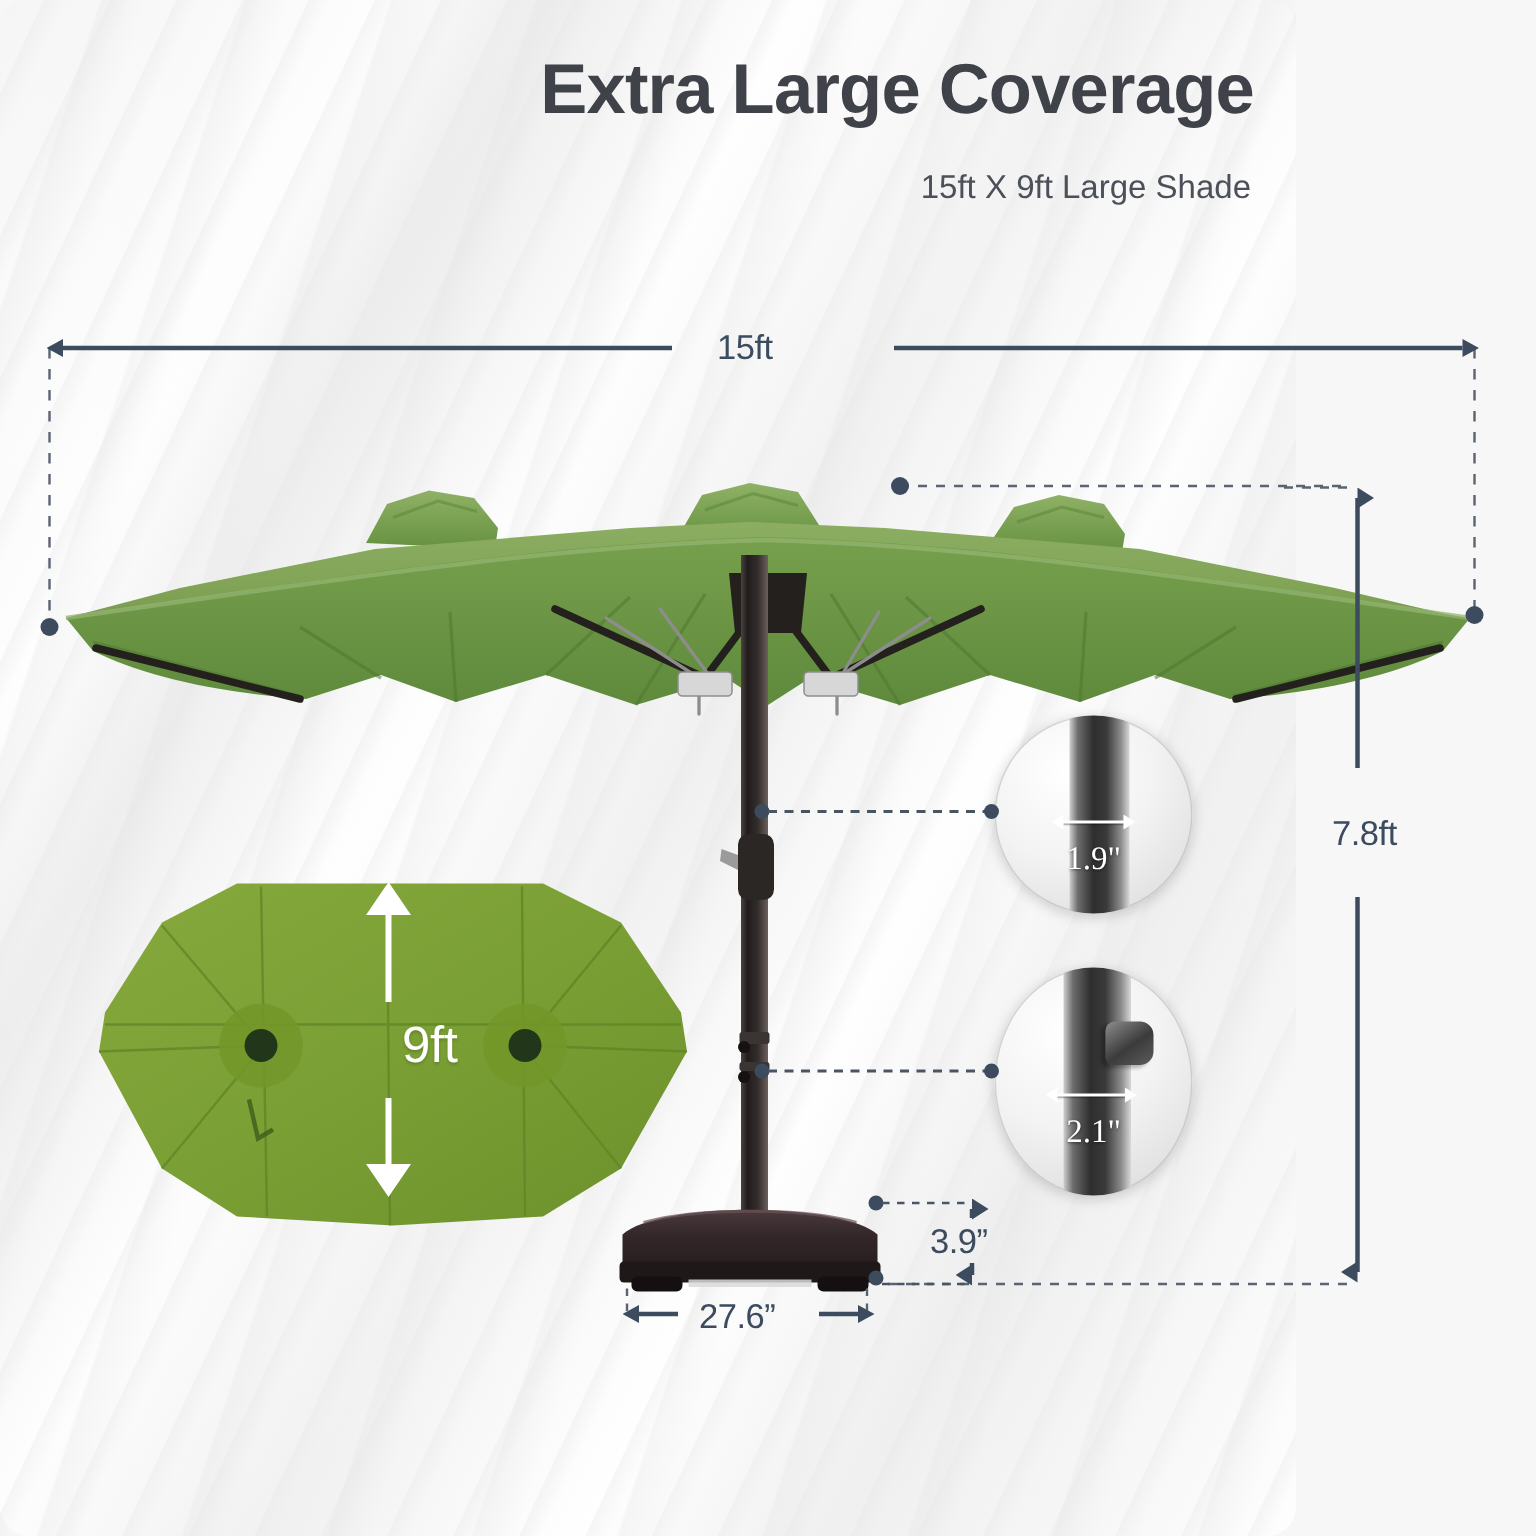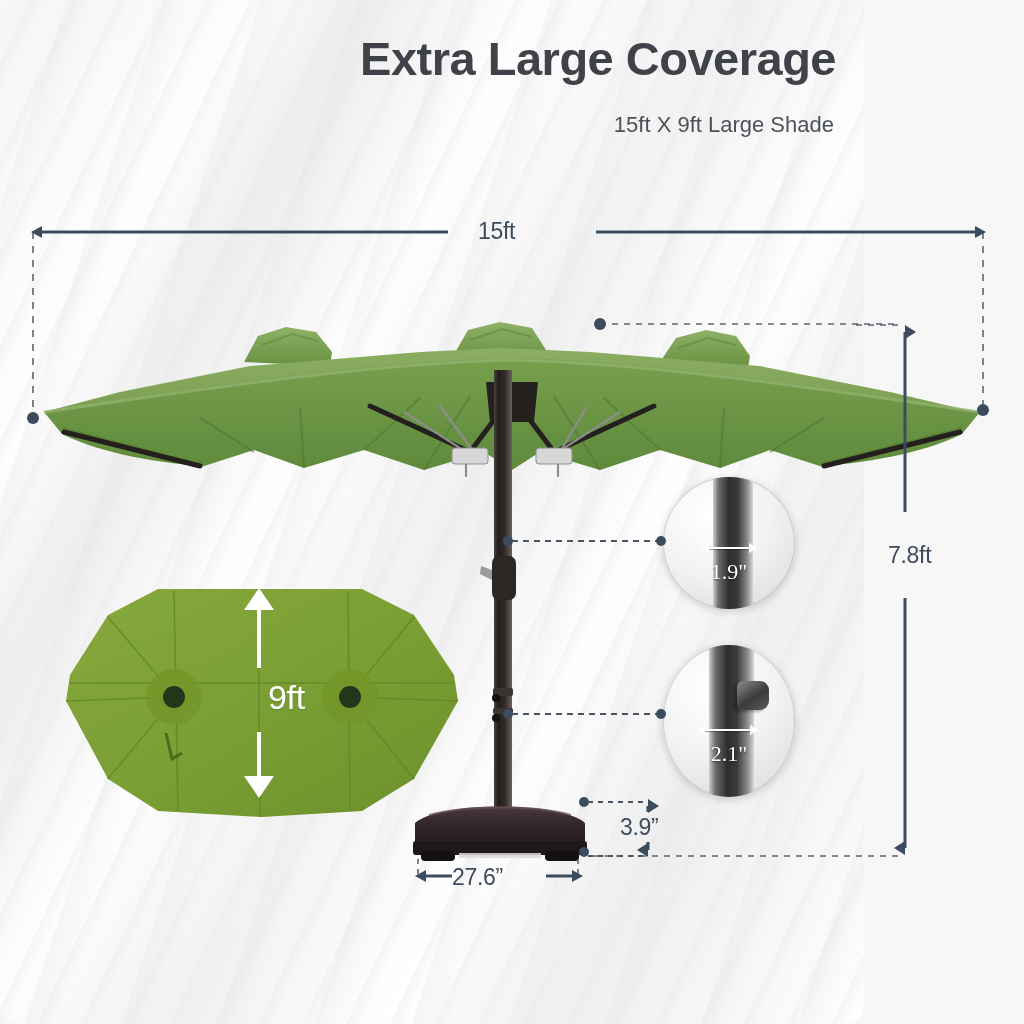--- a/index.html
+++ b/index.html
@@ -323,17 +323,17 @@
       <path d="M259 798 L274 776 L244 776 Z" fill="#ffffff"></path>
     </g>
   </svg>
 
   <div class="lay dimtxt" style="left:478px;top:218px;">15ft</div>
 
   <div class="lay dimtxt" style="left:864px;top:542px;margin-left:24px;">7.8ft</div>
 
   <div class="lay dimtxt white" style="left:228px;top:678px;">9ft</div>
 
-  <div class="lay dimtxt" style="left:452px;top:864px;">27.6”</div>
+  <div class="lay dimtxt" style="left:466px;top:864px;">27.6”</div>
 
   <div class="lay dimtxt" style="left:620px;top:814px;">3.9”</div>
 
 </div>
 
 </body></html>

